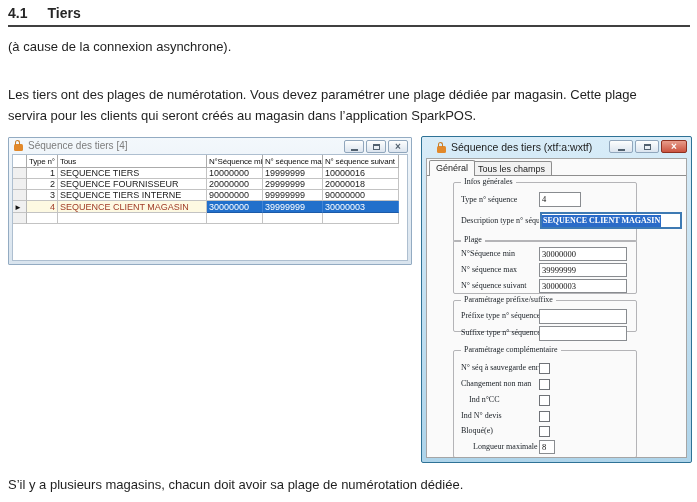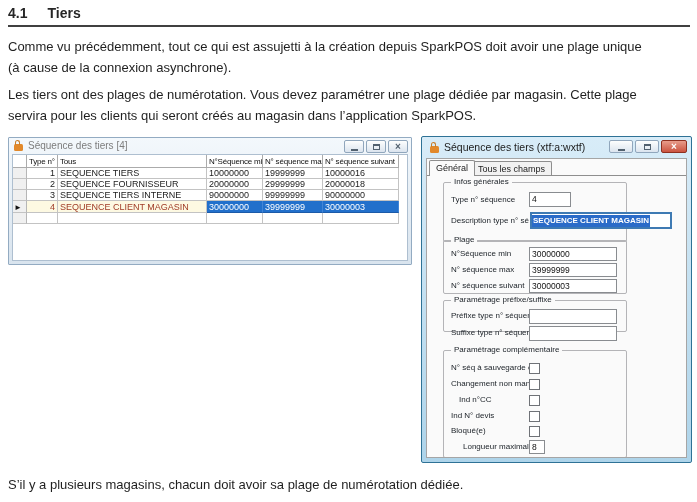--- a/index.html
+++ b/index.html
@@ -38,55 +38,54 @@
   .c3{width:56px;}
   .c4{width:60px;}
   .c5{width:76px;}
   .g-head .c1{text-align:left;}
   .sy{background:#fdf9e2;color:#a03c27;}
   .sb{background:#2270cb;color:#ffffff;border-bottom-color:#1b5aa8;border-right-color:#4285d6;}
   .arrow{font-size:8px;line-height:12px;color:#111;}
   
   .fw{position:absolute;left:421px;top:136px;width:271px;height:327px;box-sizing:border-box;
       background:linear-gradient(#d8ecf8,#aed4ea);border:1px solid #2e7296;border-radius:2px;}
-  .fw-title{position:absolute;left:0;top:0;right:0;height:20px;display:flex;align-items:center;padding-left:8px;}
+  .fw-title{position:absolute;left:0;top:0;right:0;height:20px;display:flex;align-items:center;padding-left:15px;}
   .fw-title-text{font-size:10.5px;color:#1c1c1c;margin-left:5px;}
   .fw .win-btns{top:3px;right:4px;}
   .wbtn.red{background:linear-gradient(#e89c8b,#cb5440);border-color:#8e3020;width:26px;}
   .wbtn.red .glyph-close{color:#ffffff;}
   .fw-content{position:absolute;left:4px;right:4px;top:21px;bottom:4px;background:#fafafa;
               border:1px solid #a5a5a5;overflow:hidden;}
   .tabs{position:absolute;left:0;right:0;top:0;height:16px;border-bottom:1px solid #8e8e8e;}
   .tab{position:absolute;top:2px;height:14px;line-height:14px;box-sizing:border-box;
        padding:0 6px;font-size:9px;border:1px solid #8e8e8e;border-bottom:none;
        background:#f2f2f2;border-radius:2px 2px 0 0;color:#1c1c1c;}
   .tab.active{top:1px;height:16px;line-height:15px;background:#fafafa;z-index:2;}
   .form{position:absolute;left:0;right:0;top:17px;bottom:0;}
-  .grp{position:absolute;left:16px;width:184px;box-sizing:border-box;border:1px solid #b4b4b7;border-radius:2px;}
+  .grp{position:absolute;left:26px;width:184px;box-sizing:border-box;border:1px solid #b4b4b7;border-radius:2px;font-family:Liberation Serif, serif;}
   .grp-label{position:absolute;top:-6px;left:7px;background:#fafafa;padding:0 3px;font-size:8px;color:#20262c;white-space:nowrap;}
   .flabel{position:absolute;left:7px;font-size:8px;color:#20262c;white-space:nowrap;overflow:hidden;}
   .inp{position:absolute;box-sizing:border-box;background:#ffffff;border:1px solid #898c90;
        font-size:8.5px;line-height:12px;padding:0 2px;overflow:hidden;white-space:nowrap;color:#111;}
   .inp-desc{position:absolute;box-sizing:border-box;background:#ffffff;border:2px solid #3e7ab3;
             display:flex;align-items:center;overflow:hidden;}
   .sel-text{background:#2a6bc8;color:#ffffff;font-size:8px;font-weight:bold;line-height:12px;padding:0 1px;white-space:nowrap;}
   .cb{position:absolute;left:85px;width:11px;height:11px;box-sizing:border-box;background:#ffffff;border:1px solid #6f7277;}
 </style>
 </head>
 <body>
 
 <div class="canvas">
 
   <div class="doc-heading">
     <span class="num">4.1</span><span>Tiers</span>
   </div>
   <div class="heading-rule"></div>
 
   <div class="para" style="top:36px;">
-    <div>Comme vu précédemment, tout ce qui est assujetti à la création depuis SparkPOS doit avoir une plage unique</div>
     <div>(à cause de la connexion asynchrone).</div>
   </div>
   <div class="para" style="top:84px;">
     <div>Les tiers ont des plages de numérotation. Vous devez paramétrer une plage dédiée par magasin. Cette plage</div>
     <div>servira pour les clients qui seront créés au magasin dans l’application SparkPOS.</div>
   </div>
   <div class="para" style="top:474px;">
     <div>S’il y a plusieurs magasins, chacun doit avoir sa plage de numérotation dédiée.</div>
   </div>
 

